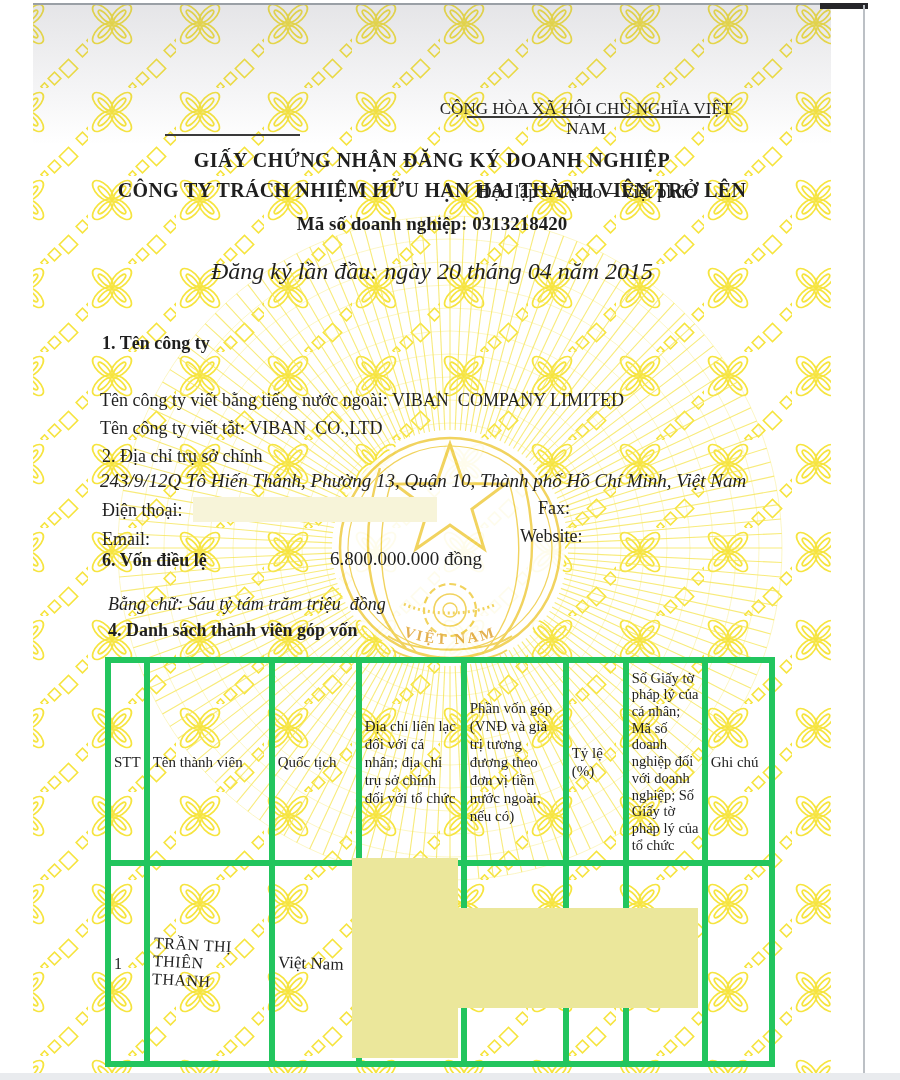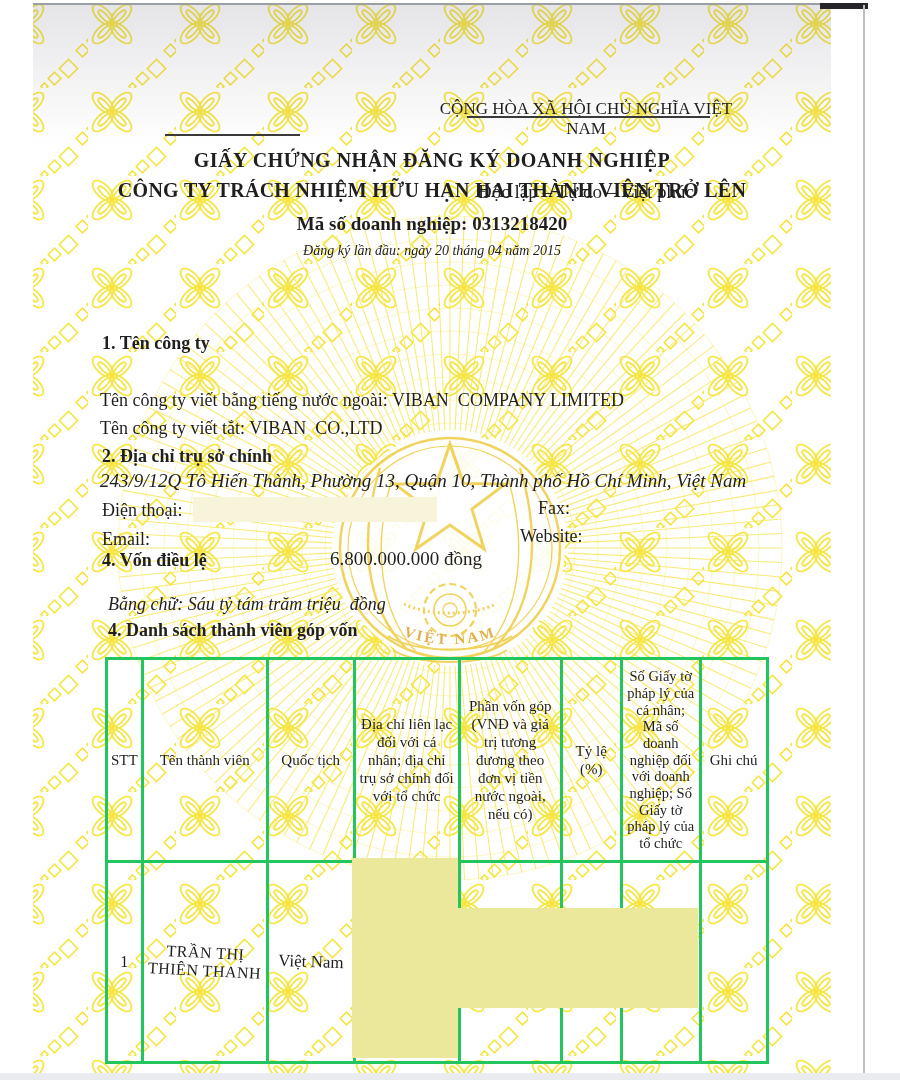--- a/index.html
+++ b/index.html
@@ -28,43 +28,43 @@
   .issuer-block .l3{font-weight:bold;margin-top:5px;}
   .issuer-underline{left:165px;top:134px;width:135px;height:2px;background:#3a3a3a;z-index:2;}
 
   .national-block{left:420px;top:60px;width:332px;font-size:17px;font-weight:normal;}
   .national-block .l2{font-size:19px;margin-top:4px;}
   .national-underline{left:467px;top:116px;width:243px;height:2px;background:#3a3a3a;z-index:2;}
 
   .title1{left:33px;top:149px;width:798px;font-size:20px;font-weight:bold;letter-spacing:.5px;}
   .title2{left:33px;top:179px;width:798px;font-size:20px;font-weight:bold;letter-spacing:.3px;}
   .code  {left:33px;top:213px;width:798px;font-size:19px;font-weight:bold;}
-  .reg1  {left:33px;top:243px;width:798px;font-size:14px;font-style:italic;text-align:center;}
+  .reg1  {left:33px;top:258px;width:798px;font-size:24px;font-style:italic;text-align:center;}
   .reg2  {left:33px;top:273px;width:798px;font-size:18px;font-style:italic;}
 
   .s1-h {left:102px;top:333px;font-size:18px;font-weight:bold;}
   .s1-l1{left:100px;top:361px;font-size:18px;}
   .s1-l2{left:100px;top:390px;font-size:18px;}
   .s1-l3{left:100px;top:418px;font-size:18px;}
 
-  .s2-h   {left:102px;top:446px;font-size:18px;font-weight:bold;}
+  .s2-h   {left:102px;top:446px;font-size:18px;font-weight:normal;}
   .s2-addr{left:100px;top:470px;font-size:19px;font-style:italic;}
   .lbl-phone  {left:102px;top:500px;font-size:18px;text-align:center;}
   .lbl-fax    {left:538px;top:498px;font-size:18px;}
   .lbl-email  {left:102px;top:529px;font-size:18px;}
   .lbl-website{left:520px;top:526px;font-size:18px;}
 
   .s3-h   {left:102px;top:550px;font-size:18px;font-weight:bold;}
   .s3-val {left:330px;top:548px;font-size:19px;}
   .s3-words{left:108px;top:594px;font-size:18px;font-style:italic;}
   .s4-h   {left:108px;top:620px;font-size:18px;font-weight:bold;}
 
   .member-table{position:absolute;left:105px;top:657px;z-index:2;border-collapse:collapse;table-layout:fixed;background:transparent;}
   .member-table th,.member-table td{
-    border:3px solid #22c55e;vertical-align:middle;text-align:center;
+    border:6px solid #22c55e;vertical-align:middle;text-align:left;
     font-weight:normal;padding:2px 3px;overflow:hidden;
   }
   .member-table th{font-size:15px;line-height:1.2;}
   .member-table th.small{font-size:14.5px;line-height:1.15;}
   .member-table tr.hdr{height:203px;}
   .member-table tr.row{height:201px;}
   .cell-name{font-size:16px;letter-spacing:.5px;transform:rotate(3deg);}
   .cell-nat{font-size:17px;transform:rotate(2deg);}
 
   .redact{position:absolute;z-index:4;}
@@ -322,21 +322,21 @@
   <div class="txt s1-l2">Tên công ty viết bằng tiếng nước ngoài: VIBAN  COMPANY LIMITED</div>
   <div class="txt s1-l3">Tên công ty viết tắt: VIBAN  CO.,LTD</div>
 
   <div class="txt s2-h">2. Địa chỉ trụ sở chính</div>
   <div class="txt s2-addr">243/9/12Q Tô Hiến Thành, Phường 13, Quận 10, Thành phố Hồ Chí Minh, Việt Nam</div>
   <div class="txt lbl-phone">Điện thoại:</div>
   <div class="txt lbl-fax">Fax:</div>
   <div class="txt lbl-email">Email:</div>
   <div class="txt lbl-website">Website:</div>
 
-  <div class="txt s3-h">4. Vốn điều lệ</div>
+  <div class="txt s3-h">6. Vốn điều lệ</div>
   <div class="txt s3-val">6.800.000.000 đồng</div>
   <div class="txt s3-words">Bằng chữ: Sáu tỷ tám trăm triệu  đồng</div>
 
   <div class="txt s4-h">4. Danh sách thành viên góp vốn</div>
 
   <table class="member-table">
     <colgroup>
       <col style="width:35px">
         <col style="width:125px">
         <col style="width:87px">

